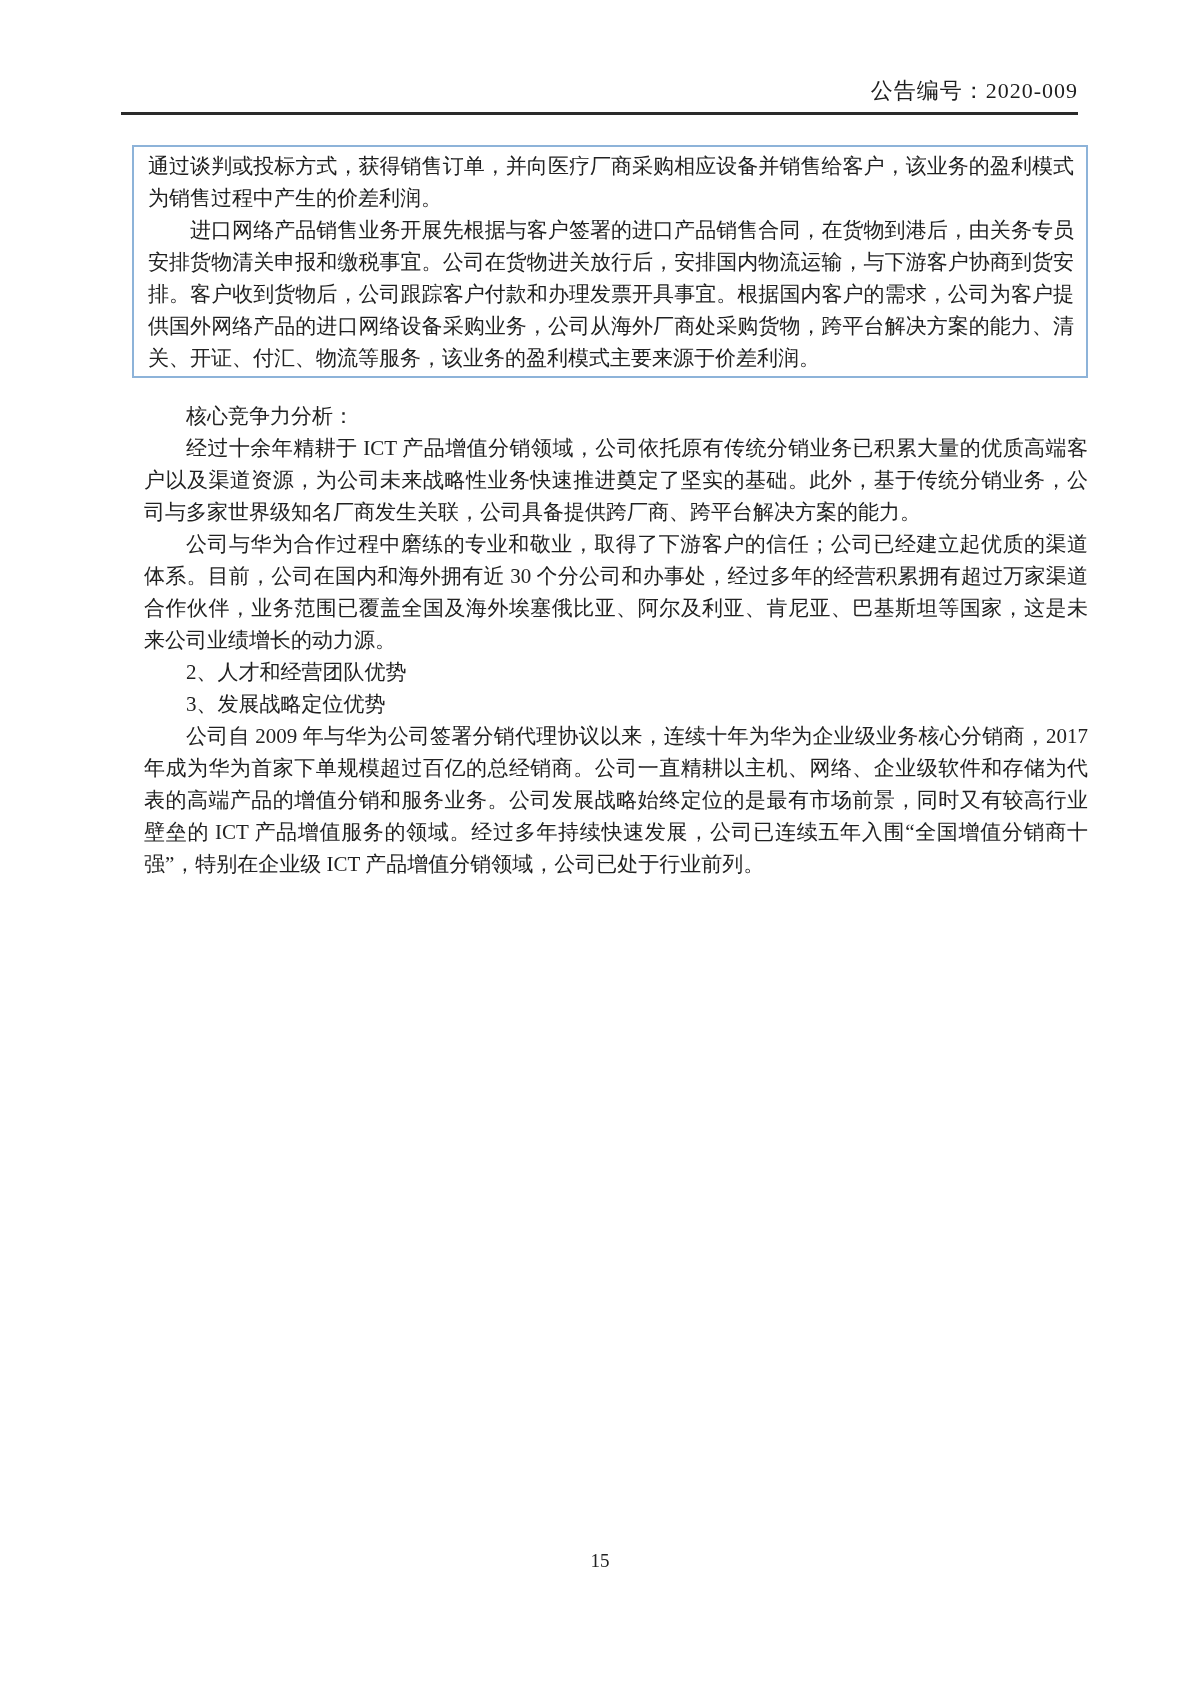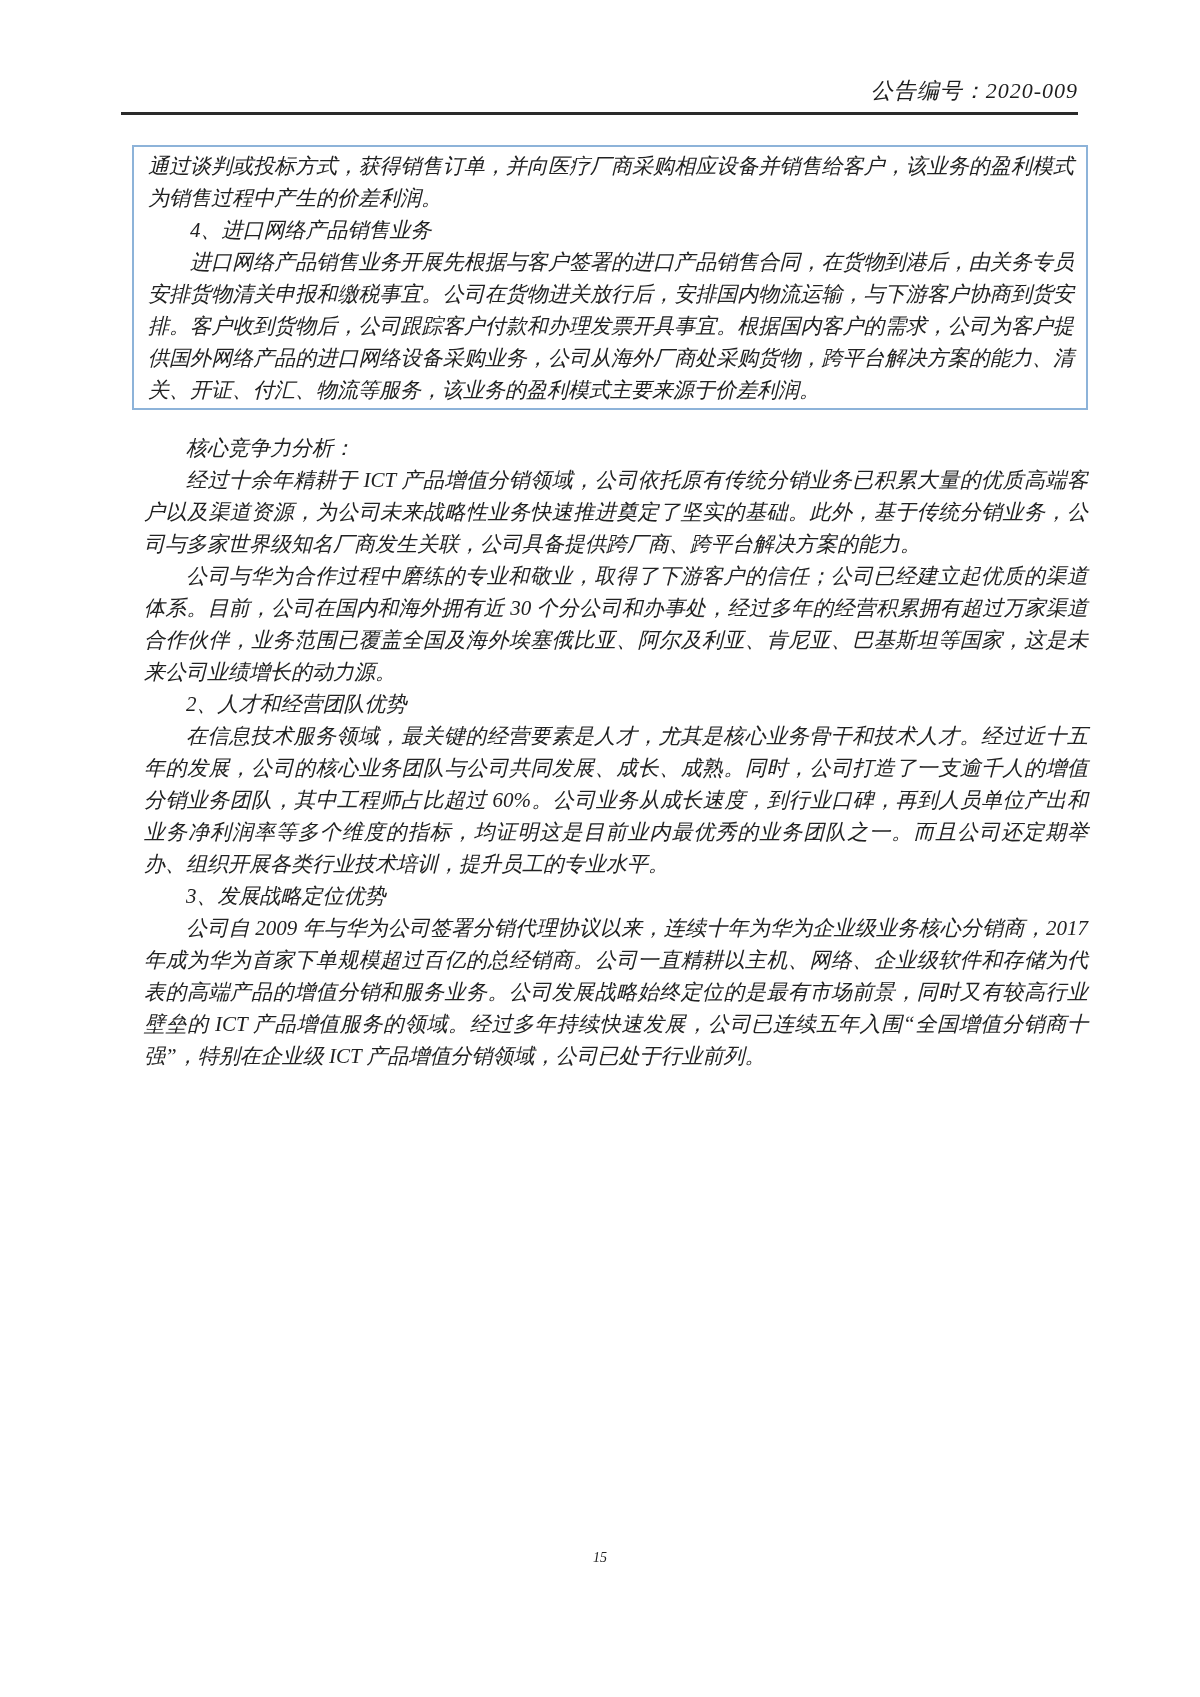--- a/index.html
+++ b/index.html
@@ -1,15 +1,15 @@
 <!DOCTYPE html>
 <html lang="zh"><head>
 <meta charset="utf-8">
 <style>
-  * { margin: 0; padding: 0; box-sizing: border-box; font-style: italic; }
+  * { margin: 0; padding: 0; box-sizing: border-box; }
   html, body { background: #ffffff; }
   body {
     width: 1200px;
     height: 1697px;
     position: relative;
     font-family: "Liberation Serif", serif;
     color: #212121;
   }
   .page {
     position: absolute;
@@ -54,47 +54,45 @@
   .body-text {
     margin-top: 22px;
     margin-left: 12px;
   }
   .page-number {
     position: absolute;
     top: 1550px;
     left: 0;
     width: 100%;
     text-align: center;
-    font-size: 14px;
+    font-size: 19px;
     color: #222222;
   }
 </style>
 </head>
 <body>
 
 <div class="page">
 
   <div class="doc-number">公告编号：2020-009</div>
 
   <div class="header-rule"></div>
 
   <div class="content">
 
     <div class="text-box">
       <p>通过谈判或投标方式，获得销售订单，并向医疗厂商采购相应设备并销售给客户，该业务的盈利模式为销售过程中产生的价差利润。</p>
-      <p class="indent">4、进口网络产品销售业务</p>
       <p class="indent">进口网络产品销售业务开展先根据与客户签署的进口产品销售合同，在货物到港后，由关务专员安排货物清关申报和缴税事宜。公司在货物进关放行后，安排国内物流运输，与下游客户协商到货安排。客户收到货物后，公司跟踪客户付款和办理发票开具事宜。根据国内客户的需求，公司为客户提供国外网络产品的进口网络设备采购业务，公司从海外厂商处采购货物，跨平台解决方案的能力、清关、开证、付汇、物流等服务，该业务的盈利模式主要来源于价差利润。</p>
     </div>
 
     <div class="body-text">
       <p class="indent">核心竞争力分析：</p>
       <p class="indent">经过十余年精耕于 ICT 产品增值分销领域，公司依托原有传统分销业务已积累大量的优质高端客户以及渠道资源，为公司未来战略性业务快速推进奠定了坚实的基础。此外，基于传统分销业务，公司与多家世界级知名厂商发生关联，公司具备提供跨厂商、跨平台解决方案的能力。</p>
       <p class="indent">公司与华为合作过程中磨练的专业和敬业，取得了下游客户的信任；公司已经建立起优质的渠道体系。目前，公司在国内和海外拥有近 30 个分公司和办事处，经过多年的经营积累拥有超过万家渠道合作伙伴，业务范围已覆盖全国及海外埃塞俄比亚、阿尔及利亚、肯尼亚、巴基斯坦等国家，这是未来公司业绩增长的动力源。</p>
       <p class="indent">2、人才和经营团队优势</p>
-      <p class="indent">在信息技术服务领域，最关键的经营要素是人才，尤其是核心业务骨干和技术人才。经过近十五年的发展，公司的核心业务团队与公司共同发展、成长、成熟。同时，公司打造了一支逾千人的增值分销业务团队，其中工程师占比超过 60%。公司业务从成长速度，到行业口碑，再到人员单位产出和业务净利润率等多个维度的指标，均证明这是目前业内最优秀的业务团队之一。而且公司还定期举办、组织开展各类行业技术培训，提升员工的专业水平。</p>
       <p class="indent">3、发展战略定位优势</p>
       <p class="indent">公司自 2009 年与华为公司签署分销代理协议以来，连续十年为华为企业级业务核心分销商，2017 年成为华为首家下单规模超过百亿的总经销商。公司一直精耕以主机、网络、企业级软件和存储为代表的高端产品的增值分销和服务业务。公司发展战略始终定位的是最有市场前景，同时又有较高行业壁垒的 ICT 产品增值服务的领域。经过多年持续快速发展，公司已连续五年入围“全国增值分销商十强”，特别在企业级 ICT 产品增值分销领域，公司已处于行业前列。</p>
     </div>
 
   </div>
 
   <div class="page-number">15</div>
 
 </div>
 

